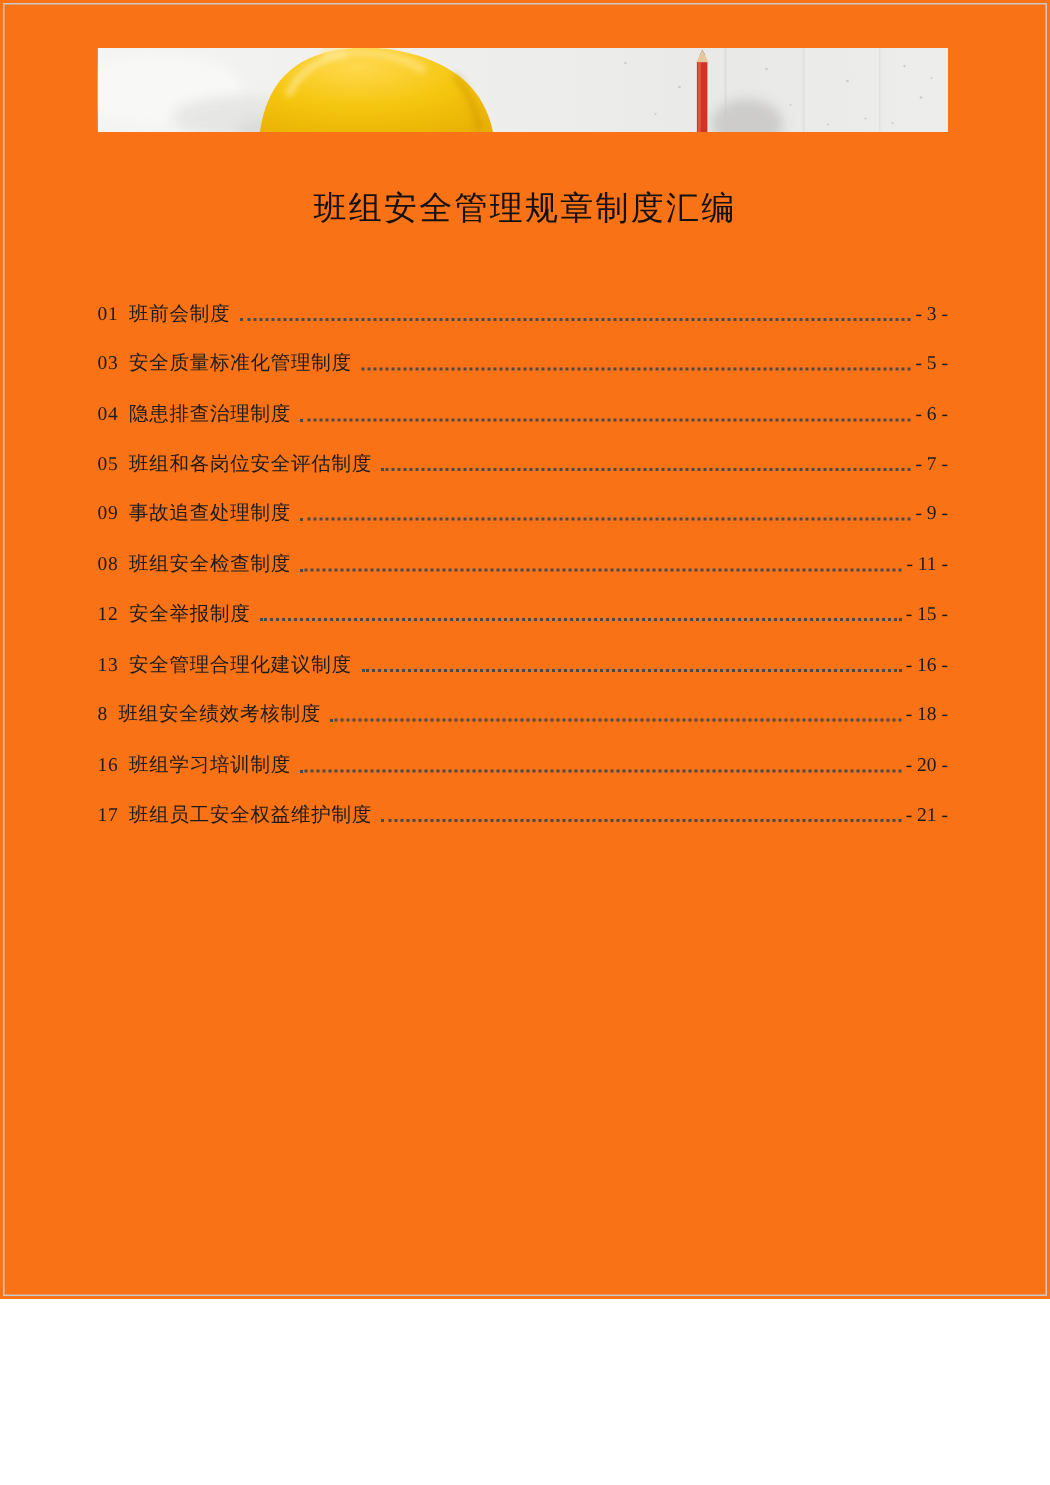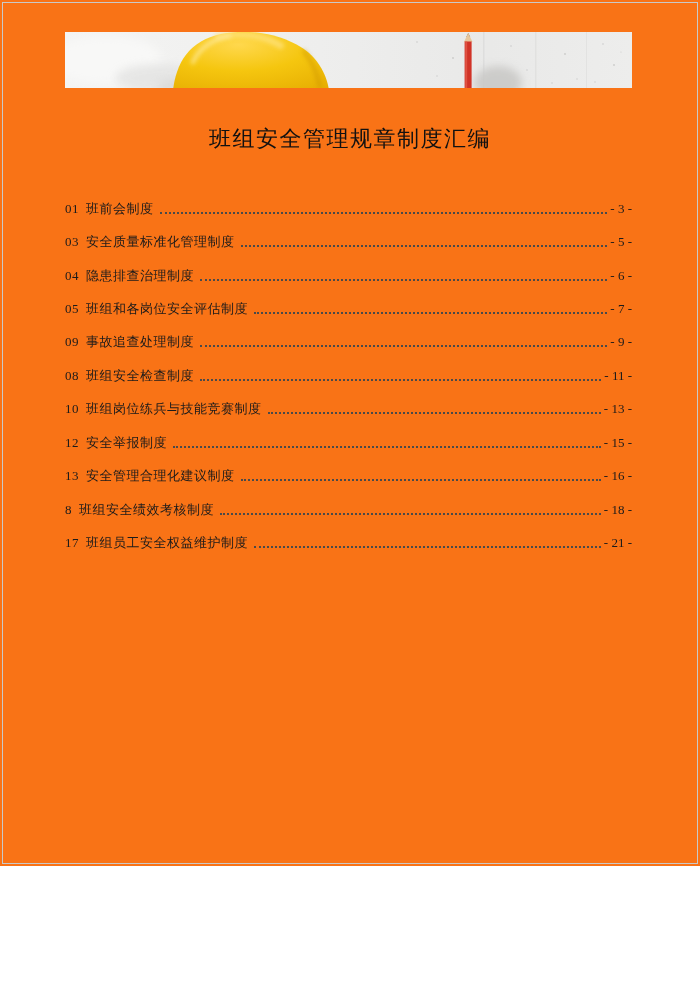--- a/index.html
+++ b/index.html
@@ -145,26 +145,20 @@
     </div>
 
     <div class="toc-row">
       <span class="toc-num">08</span>
       <span class="toc-label">班组安全检查制度</span>
       <span class="toc-leader"></span>
       <span class="toc-page">- 11 -</span>
     </div>
 
 
-    <div class="toc-row">
-      <span class="toc-num">10</span>
-      <span class="toc-label">班组岗位练兵与技能竞赛制度</span>
-      <span class="toc-leader"></span>
-      <span class="toc-page">- 13 -</span>
-    </div>
 
 
     <div class="toc-row">
       <span class="toc-num">12</span>
       <span class="toc-label">安全举报制度</span>
       <span class="toc-leader"></span>
       <span class="toc-page">- 15 -</span>
     </div>
 
     <div class="toc-row">
@@ -175,20 +169,26 @@
     </div>
 
 
     <div class="toc-row">
       <span class="toc-num">8</span>
       <span class="toc-label">班组安全绩效考核制度</span>
       <span class="toc-leader"></span>
       <span class="toc-page">- 18 -</span>
     </div>
 
+    <div class="toc-row">
+      <span class="toc-num">16</span>
+      <span class="toc-label">班组学习培训制度</span>
+      <span class="toc-leader"></span>
+      <span class="toc-page">- 20 -</span>
+    </div>
 
     <div class="toc-row">
       <span class="toc-num">17</span>
       <span class="toc-label">班组员工安全权益维护制度</span>
       <span class="toc-leader"></span>
       <span class="toc-page">- 21 -</span>
     </div>
   </nav>
 
   <div class="banner banner-bottom">

